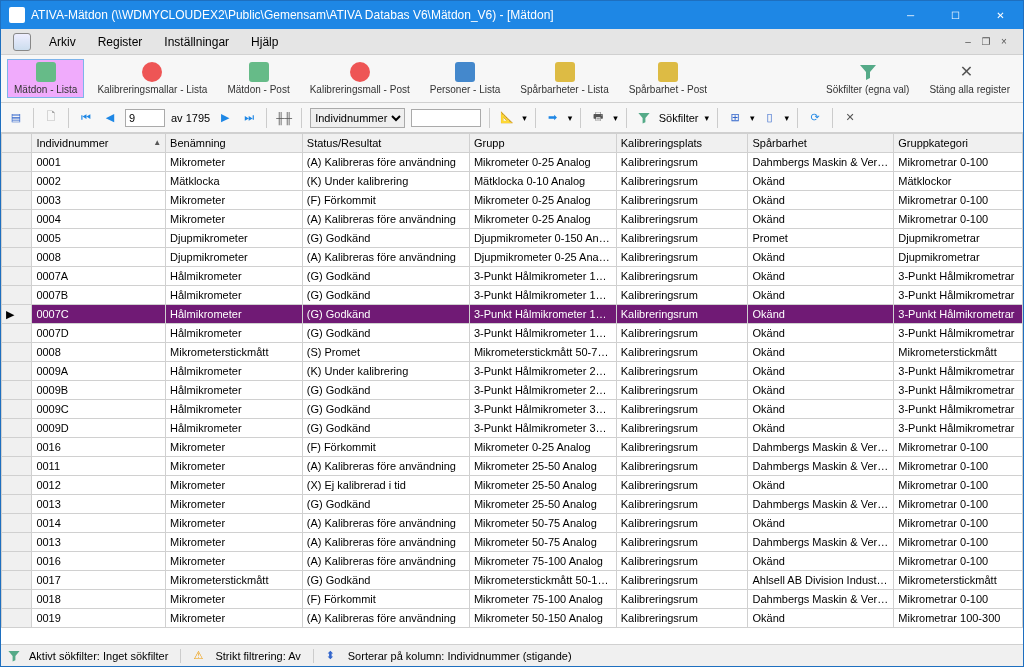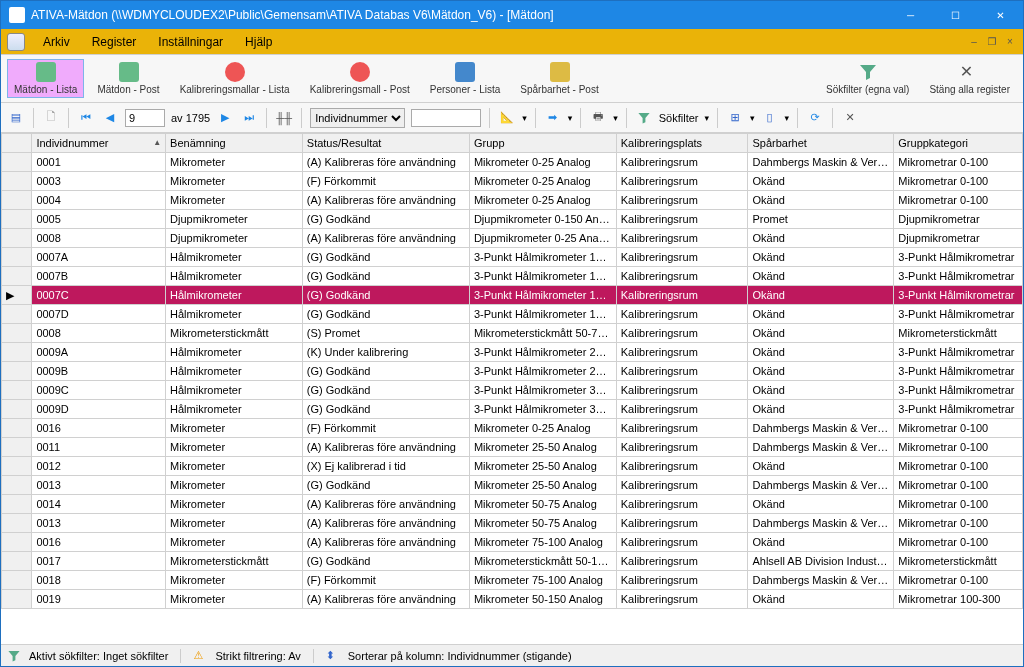--- a/index.html
+++ b/index.html
@@ -2,21 +2,21 @@
 <html><head>
 <meta charset="utf-8">
 <style>
 * { box-sizing: border-box; margin: 0; padding: 0; }
 body { font-family: "Segoe UI", Tahoma, sans-serif; font-size: 11px; color: #000; background: #fff; width: 1024px; height: 667px; overflow: hidden; border: 1px solid #1e6fbf; }
 .titlebar { background: #1e87e5; color: #fff; height: 28px; display: flex; align-items: center; padding: 0 0 0 8px; font-size: 12px; }
 .titlebar .icon-app { width: 16px; height: 16px; background: #fff; border-radius: 2px; margin-right: 6px; display:inline-block; }
 .titlebar .title { flex: 1; }
 .titlebar .winbtn { width: 45px; height: 28px; display: flex; align-items: center; justify-content: center; color:#fff; font-size:10px; }
 .titlebar .winbtn.close { background: transparent; }
-.menubar { height: 26px; background: #eab308; border-bottom: 1px solid #d0d0d0; display: flex; align-items: center; padding: 0 6px; gap: 14px; font-size: 12px; }
+.menubar { height: 26px; background: #e5e5e5; border-bottom: 1px solid #d0d0d0; display: flex; align-items: center; padding: 0 12px; gap: 14px; font-size: 12px; }
 .menubar .appicon { width:18px; height:18px; border:1px solid #888; border-radius:3px; background:linear-gradient(#eef,#cde); }
 .menubar .mitem { padding: 2px 4px; }
 .menubar .right { margin-left:auto; display:flex; gap:4px; }
 .menubar .right span { width:14px; height:14px; display:inline-flex; align-items:center; justify-content:center; font-size:10px; color:#555; }
 .toolbar1 { height: 48px; background: #f7f7f7; border-bottom: 1px solid #d0d0d0; display: flex; align-items: center; padding: 0 6px; gap: 6px; }
 .tbtn { display:flex; flex-direction:column; align-items:center; justify-content:center; padding:2px 6px; font-size:10px; color:#333; border:1px solid transparent; }
 .tbtn.sel { border:1px solid #7eb4ea; background:#f0abfc; }
 .tbtn .ticon { width:20px; height:20px; margin-bottom:2px; }
 .spacer { flex:1; }
 .toolbar2 { height: 30px; background:#f7f7f7; border-bottom:1px solid #d0d0d0; display:flex; align-items:center; padding:0 6px; gap:6px; font-size:11px; }
@@ -24,21 +24,21 @@
 .toolbar2 input.page { width:40px; height:18px; border:1px solid #aaa; padding:0 3px; font-size:11px; }
 .toolbar2 .sep { width:1px; height:20px; background:#ccc; margin:0 2px; }
 .toolbar2 select { height:20px; font-size:11px; border:1px solid #aaa; }
 .toolbar2 input.box { width:70px; height:18px; border:1px solid #aaa; }
 .grid-wrap { position:relative; height: calc(667px - 28px - 26px - 48px - 30px - 22px - 2px); overflow-y:auto; overflow-x:hidden; }
 table.grid { width: 100%; border-collapse: collapse; table-layout: fixed; }
 table.grid th, table.grid td { border: 1px solid #d0d0d0; padding: 2px 4px; text-align:left; font-size:11px; height:19px; white-space:nowrap; overflow:hidden; text-overflow:ellipsis; }
 table.grid th { background:#f0f0f0; font-weight:normal; position:relative; }
 table.grid th .sort { position:absolute; right:4px; top:4px; font-size:8px; color:#555; }
 col.c0 { width:30px; } col.c1 { width:132px; } col.c2 { width:135px; } col.c3 { width:165px; } col.c4 { width:145px; } col.c5 { width:130px; } col.c6 { width:144px; } col.c7 { width:127px; }
-tr.selected td { background:#be185d; color:#fff; }
+tr.selected td { background:#701a75; color:#fff; }
 tr.selected td:first-child { background:#f0f0f0; color:#000; }
 td.rowhead { background:#f0f0f0; text-align:center; }
 .statusbar { height:22px; background:#f0f0f0; border-top:1px solid #d0d0d0; display:flex; align-items:center; padding:8px 6px; gap:8px; font-size:11px; }
 .statusbar .sicon { width:14px; height:14px; display:inline-block; }
 .statusbar .sep { width:1px; height:14px; background:#ccc; margin:0 4px; }
 </style>
 </head>
 <body>
 
 <div class="titlebar">
@@ -61,34 +61,38 @@
     <span>×</span>
   </div>
 </div>
 
 <div class="toolbar1">
   <div class="tbtn sel">
       <span class="ticon" style="background:#6b8;border-radius:3px;"></span>
       <span>Mätdon - Lista</span>
     </div>
   <div class="tbtn">
+      <span class="ticon" style="background:#e55;border-radius:10px;"></span>
+      <span>Kalibreringsmallar - Lista</span>
+    </div>
+  <div class="tbtn">
       <span class="ticon" style="background:#6b8;border-radius:3px;"></span>
       <span>Mätdon - Post</span>
     </div>
   <div class="tbtn">
       <span class="ticon" style="background:#e55;border-radius:10px;"></span>
-      <span>Kalibreringsmallar - Lista</span>
-    </div>
-  <div class="tbtn">
-      <span class="ticon" style="background:#e55;border-radius:10px;"></span>
       <span>Kalibreringsmall - Post</span>
     </div>
   <div class="tbtn">
       <span class="ticon" style="background:#48c;border-radius:3px;"></span>
       <span>Personer - Lista</span>
+    </div>
+  <div class="tbtn">
+      <span class="ticon" style="background:#db4;border-radius:3px;"></span>
+      <span>Spårbarheter - Lista</span>
     </div>
   <div class="tbtn">
       <span class="ticon" style="background:#db4;border-radius:3px;"></span>
       <span>Spårbarhet - Post</span>
     </div>
   <div class="spacer"></div>
   <div class="tbtn">
       <span class="ticon"><svg viewBox="0 0 20 20">
           <path d="M2 3h16l-6 7v6l-4 2v-8z" fill="#5a8"></path>
         </svg></span>
@@ -174,20 +178,30 @@
           <td>0001</td>
           <td>Mikrometer</td>
           <td>(A) Kalibreras före användning</td>
           <td>Mikrometer 0-25 Analog</td>
           <td>Kalibreringsrum</td>
           <td>Dahmbergs Maskin &amp; Verktyg</td>
           <td>Mikrometrar 0-100</td>
         </tr>
         <tr>
           <td class="rowhead"></td>
+          <td>0002</td>
+          <td>Mätklocka</td>
+          <td>(K) Under kalibrering</td>
+          <td>Mätklocka 0-10 Analog</td>
+          <td>Kalibreringsrum</td>
+          <td>Okänd</td>
+          <td>Mätklockor</td>
+        </tr>
+        <tr>
+          <td class="rowhead"></td>
           <td>0003</td>
           <td>Mikrometer</td>
           <td>(F) Förkommit</td>
           <td>Mikrometer 0-25 Analog</td>
           <td>Kalibreringsrum</td>
           <td>Okänd</td>
           <td>Mikrometrar 0-100</td>
         </tr>
         <tr>
           <td class="rowhead"></td>

